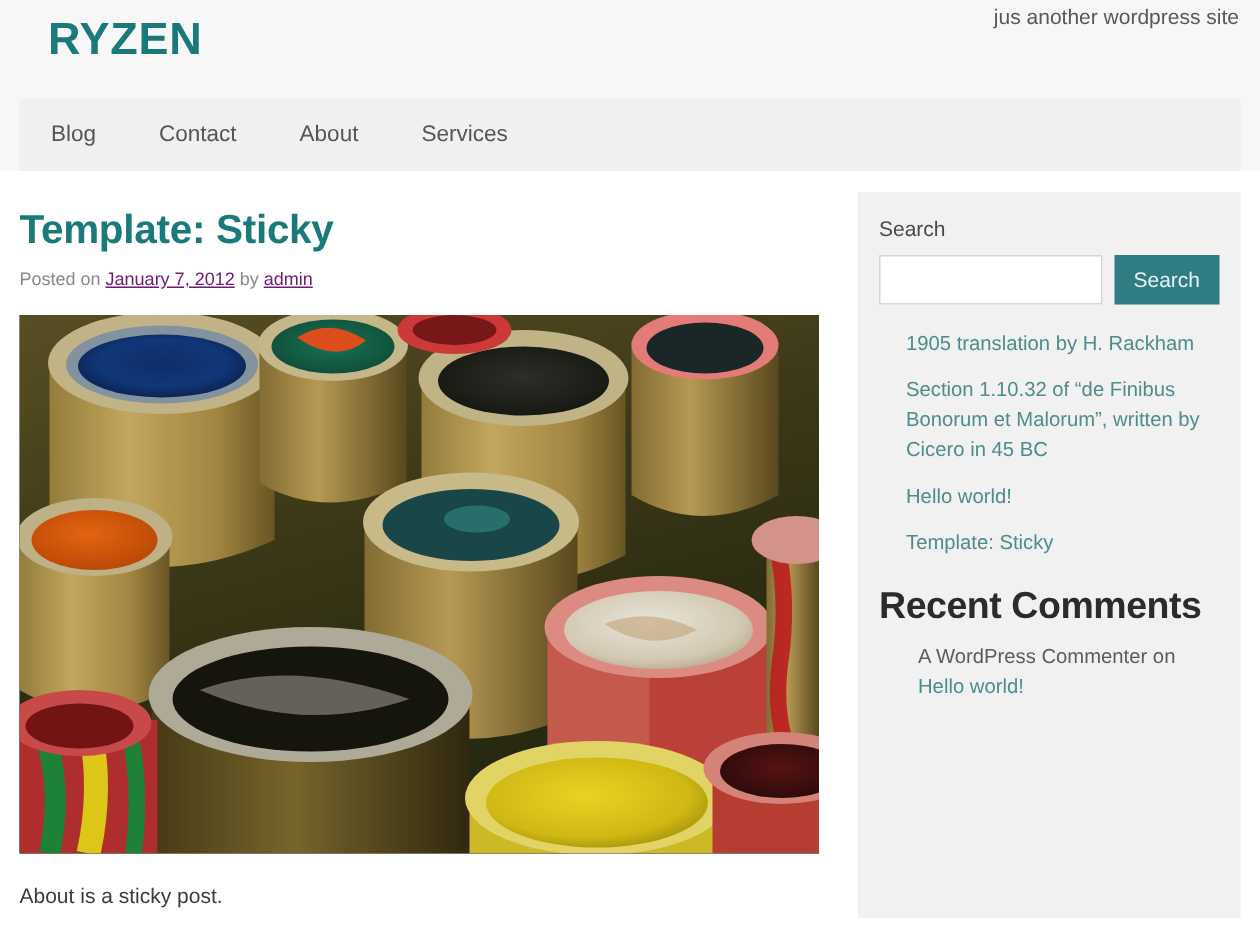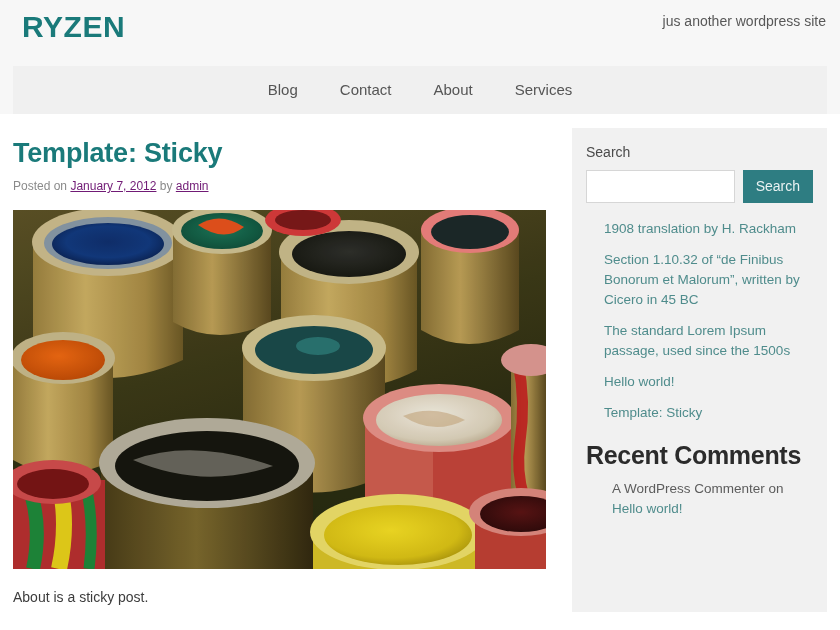--- a/index.html
+++ b/index.html
@@ -15,49 +15,49 @@
   }
 
   
   .site-header {
     position: relative;
     height: 66px;
     background: #f7f7f7;
   }
   .site-title {
     position: absolute;
-    left: 22px;
+    left: 32px;
     top: 8px;
     font-size: 30px;
     font-weight: bold;
     letter-spacing: 0.5px;
     color: #1a7a7a;
     line-height: 38px;
   }
   .site-tagline {
     position: absolute;
     right: 14px;
-    top: 11px;
+    top: 1px;
     font-size: 14px;
     color: #585858;
     line-height: 20px;
   }
 
   
   .nav-wrap {
     background: #f7f7f7;
     height: 48px;
     padding: 0 13px;
   }
   .main-nav {
     height: 48px;
     background: #f0f0f0;
     display: flex;
     align-items: center;
-    justify-content: center;
+    justify-content: flex-start;
     gap: 0;
   }
   .nav-item {
     font-size: 15px;
     color: #555555;
     padding: 0 21px;
     line-height: 48px;
     cursor: pointer;
     white-space: nowrap;
   }
@@ -388,27 +388,24 @@
       <div class="widget-title-small">Search</div>
       <form class="search-form">
         <input class="search-input" type="text" placeholder="" style="">
         <button class="search-button">Search</button>
       </form>
     </section>
 
     <section class="widget">
       <ul class="post-list">
         <li>
-          <a>1908 translation by H. Rackham</a>
+          <a>1905 translation by H. Rackham</a>
         </li>
         <li>
           <a>Section 1.10.32 of “de Finibus Bonorum et Malorum”, written by Cicero in 45 BC</a>
-        </li>
-        <li>
-          <a>The standard Lorem Ipsum passage, used since the 1500s</a>
         </li>
         <li>
           <a>Hello world!</a>
         </li>
         <li>
           <a>Template: Sticky</a>
         </li>
       </ul>
     </section>
 

